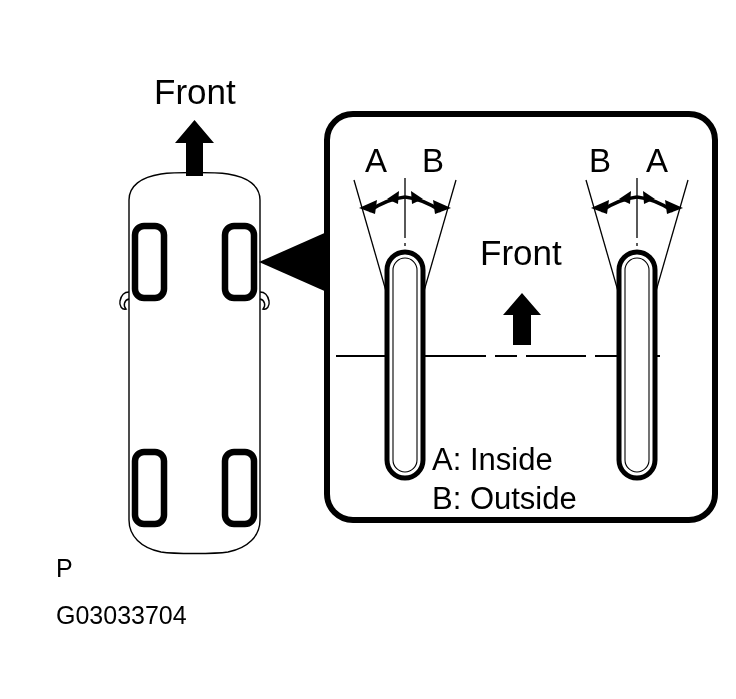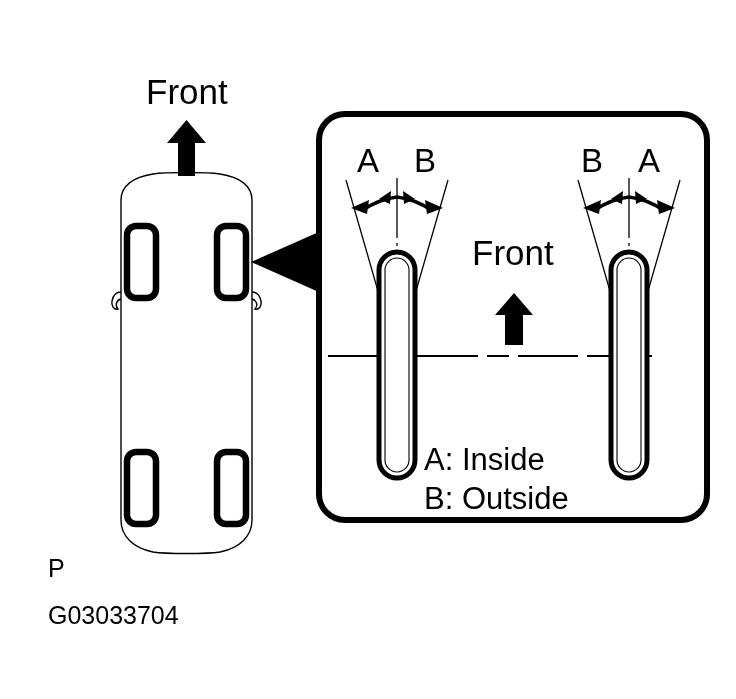--- a/index.html
+++ b/index.html
@@ -9,21 +9,21 @@
   }
   body {
     width: 736px;
     height: 699px;
     position: relative;
     font-family: "Liberation Sans", sans-serif;
     overflow: hidden;
   }
   #diagram-root {
     position: absolute;
-    left: 0;
+    left: 8px;
     top: 0;
     width: 584px;
     height: 699px;
     padding-left: 13px;
   }
   svg text {
     font-family: "Liberation Sans", sans-serif;
     fill: #000000;
   }
   .lbl-front { font-size: 35px; }

